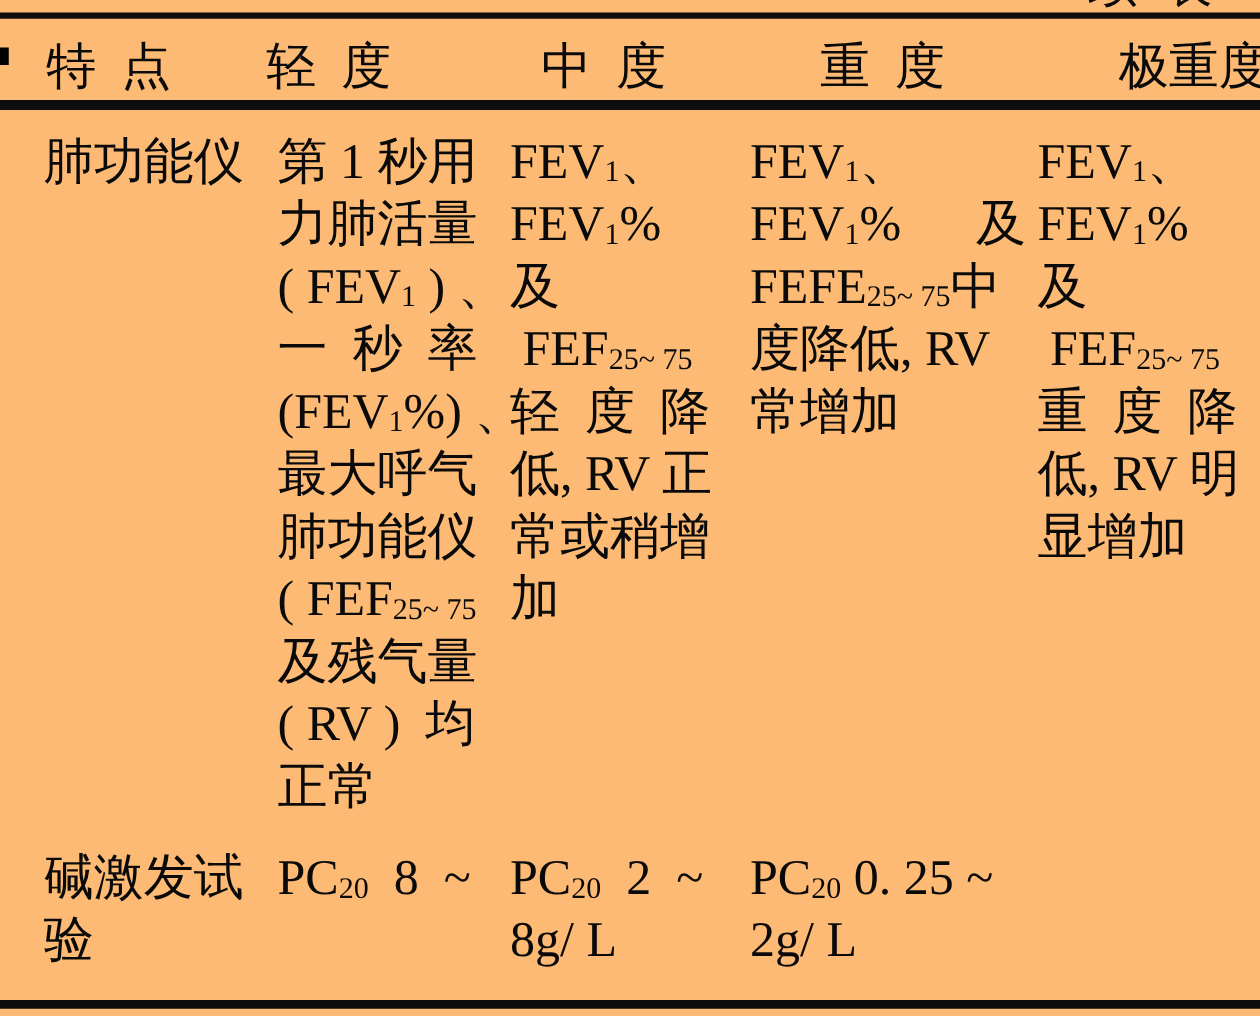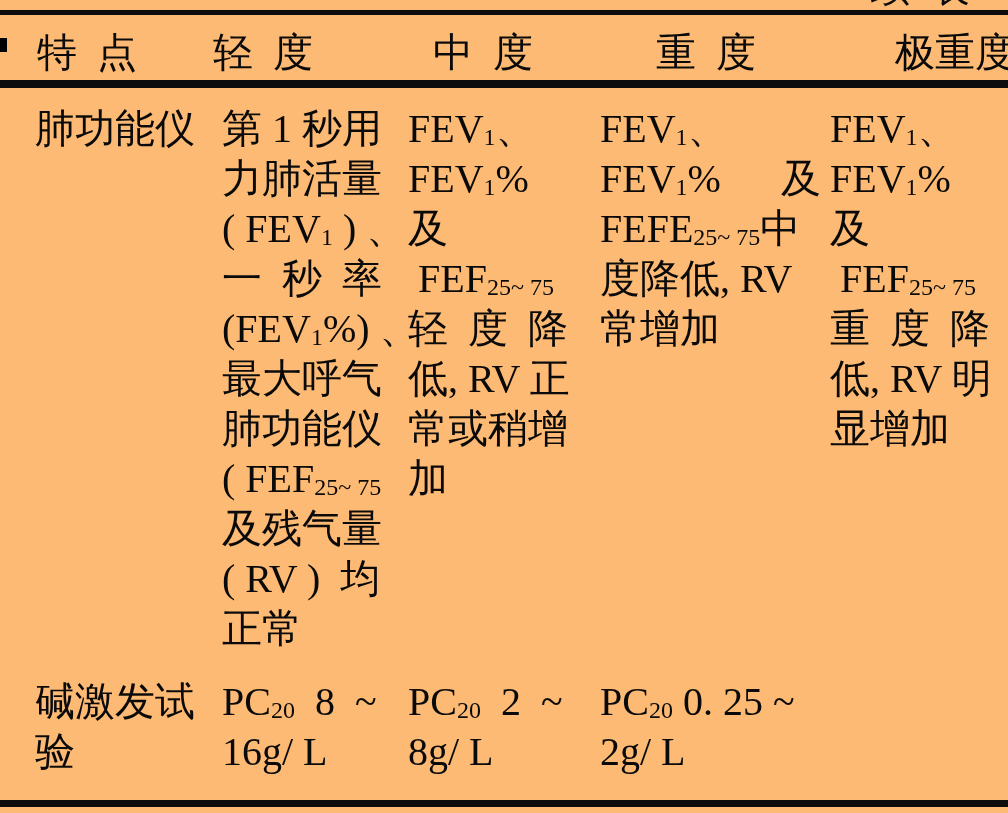--- a/index.html
+++ b/index.html
@@ -61,19 +61,19 @@
 
   <div class="rule rule-mid"></div>
 
   <div class="cell c1 r1"><div class="ln">肺功能仪</div></div>
   <div class="cell c2 r1"><div class="ln">第 1 秒用</div><div class="ln">力肺活量</div><div class="ln">( FEV<sub>1</sub> ) 、</div><div class="ln">一  秒  率</div><div class="ln">(FEV<sub>1</sub>%) 、</div><div class="ln">最大呼气</div><div class="ln">肺功能仪</div><div class="ln">( FEF<sub>25~ 75</sub></div><div class="ln">及残气量</div><div class="ln">( RV )  均</div><div class="ln">正常</div></div>
   <div class="cell c3 r1"><div class="ln">FEV<sub>1</sub>、</div><div class="ln">FEV<sub>1</sub>%</div><div class="ln">及</div><div class="ln"> FEF<sub>25~ 75</sub></div><div class="ln">轻  度  降</div><div class="ln">低, RV 正</div><div class="ln">常或稍增</div><div class="ln">加</div></div>
   <div class="cell c4 r1"><div class="ln">FEV<sub>1</sub>、</div><div class="ln">FEV<sub>1</sub>%      及</div><div class="ln">FEFE<sub>25~ 75</sub>中</div><div class="ln">度降低, RV</div><div class="ln">常增加</div></div>
   <div class="cell c5 r1"><div class="ln">FEV<sub>1</sub>、</div><div class="ln">FEV<sub>1</sub>%</div><div class="ln">及</div><div class="ln"> FEF<sub>25~ 75</sub></div><div class="ln">重  度  降</div><div class="ln">低, RV 明</div><div class="ln">显增加</div></div>
 
   <div class="cell c1 r2"><div class="ln">碱激发试</div><div class="ln">验</div></div>
-  <div class="cell c2 r2"><div class="ln">PC<sub>20</sub>  8  ~</div><div class="ln">16g/ L</div></div>
+  <div class="cell c2 r2"><div class="ln">PC<sub>20</sub>  8  ~</div></div>
   <div class="cell c3 r2"><div class="ln">PC<sub>20</sub>  2  ~</div><div class="ln">8g/ L</div></div>
   <div class="cell c4 r2"><div class="ln">PC<sub>20</sub> 0. 25 ~</div><div class="ln">2g/ L</div></div>
 
   <div class="rule rule-bottom"></div>
 
 </div>
 
 </body></html>

